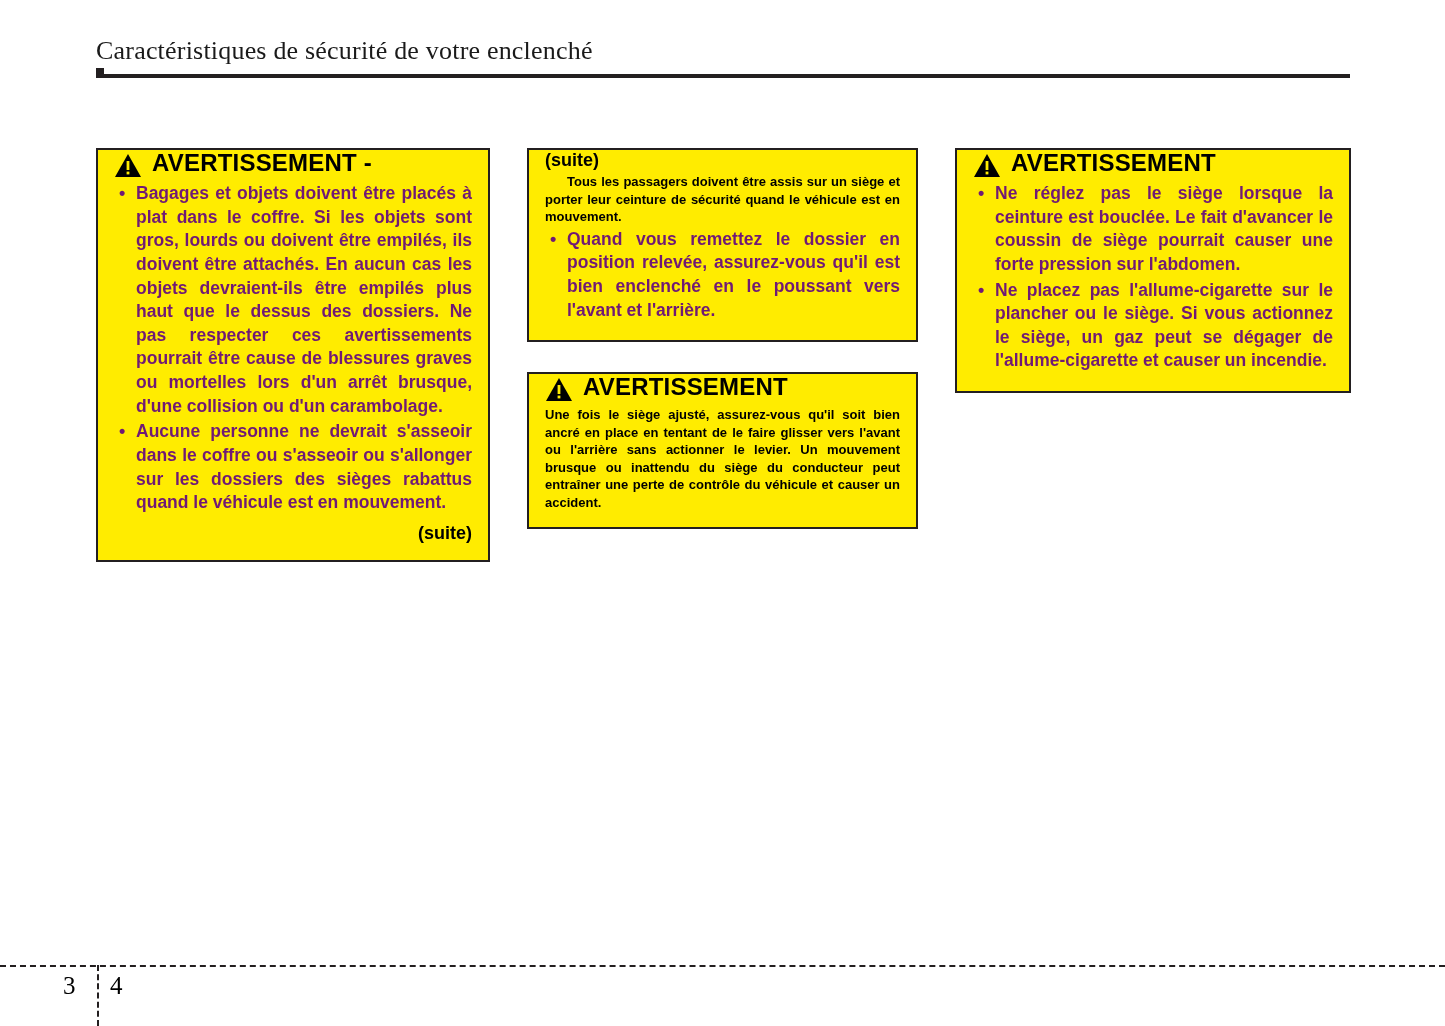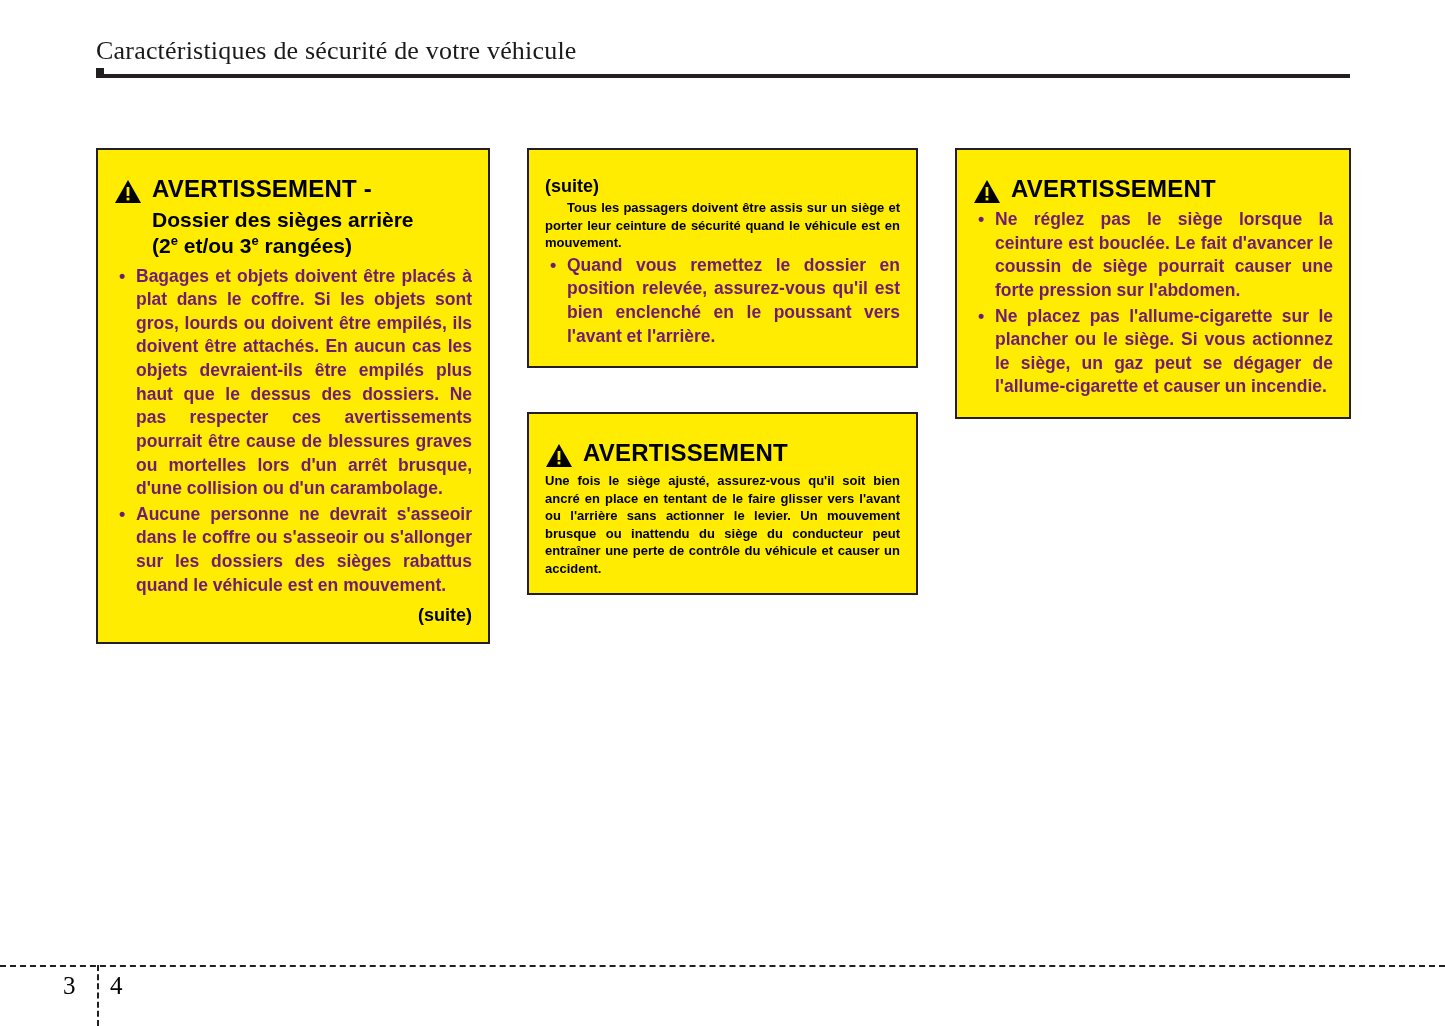--- a/index.html
+++ b/index.html
@@ -53,22 +53,22 @@
   }
   #col-left  { left: 96px;  width: 394px; }
   #col-mid   { left: 527px; width: 391px; }
   #col-right { left: 955px; width: 396px; }
 
   
   .warn-box {
     background: #ffec00;
     border: 2px solid #231f20;
     box-sizing: border-box;
-    padding: 26px 16px 16px 16px;
-    margin-bottom: 44px;
+    padding: 0 16px 16px 16px;
+    margin-bottom: 30px;
   }
   .warn-head {
     display: flex;
     align-items: flex-start;
     gap: 10px;
     margin-bottom: 4px;
   }
   .warn-title {
     font-size: 24px;
     font-weight: bold;
@@ -190,43 +190,39 @@
     top: 20px;
     font-family: "Liberation Serif", serif;
     font-size: 25px;
     color: #000;
   }
 </style>
 </head>
 <body>
 
 <div class="page-header">
-  <div class="header-title">Caractéristiques de sécurité de votre véhicule</div>
+  <div class="header-title">Caractéristiques de sécurité de votre enclenché</div>
   <div class="header-rule"></div>
   <div class="header-rule-cap"></div>
 </div>
 
 <div class="column" id="col-left">
 
   <div class="warn-box">
     <div class="warn-head">
       <span class="tri-icon">
         <svg width="28" height="25" viewBox="0 0 28 25">
           <polygon points="14,1 27,24 1,24" fill="#000"></polygon>
           <rect x="12.6" y="8" width="2.8" height="9" fill="#ffec00"></rect>
           <rect x="12.6" y="18.6" width="2.8" height="2.8" fill="#ffec00"></rect>
         </svg>
       </span>
       <span class="warn-title">AVERTISSEMENT -</span>
     </div>
 
-    <div class="warn-subtitle">
-      <span>Dossier des sièges arrière</span><br>
-      <span>(2</span><sup>e</sup><span> et/ou 3</span><sup>e</sup><span> rangées)</span>
-    </div>
 
     <ul class="bullets">
       <li>Bagages et objets doivent être placés à plat dans le coffre. Si les objets sont gros, lourds ou doivent être empilés, ils doivent être attachés. En aucun cas les objets devraient-ils être empilés plus haut que le dessus des dossiers. Ne pas respecter ces avertissements pourrait être cause de blessures graves ou mortelles lors d'un arrêt brusque, d'une collision ou d'un carambolage.</li>
       <li>Aucune personne ne devrait s'asseoir dans le coffre ou s'asseoir ou s'allonger sur les dossiers des sièges rabattus quand le véhicule est en mouvement.</li>
     </ul>
 
     <div class="suite-label-bottom">(suite)</div>
   </div>
 
 </div>

